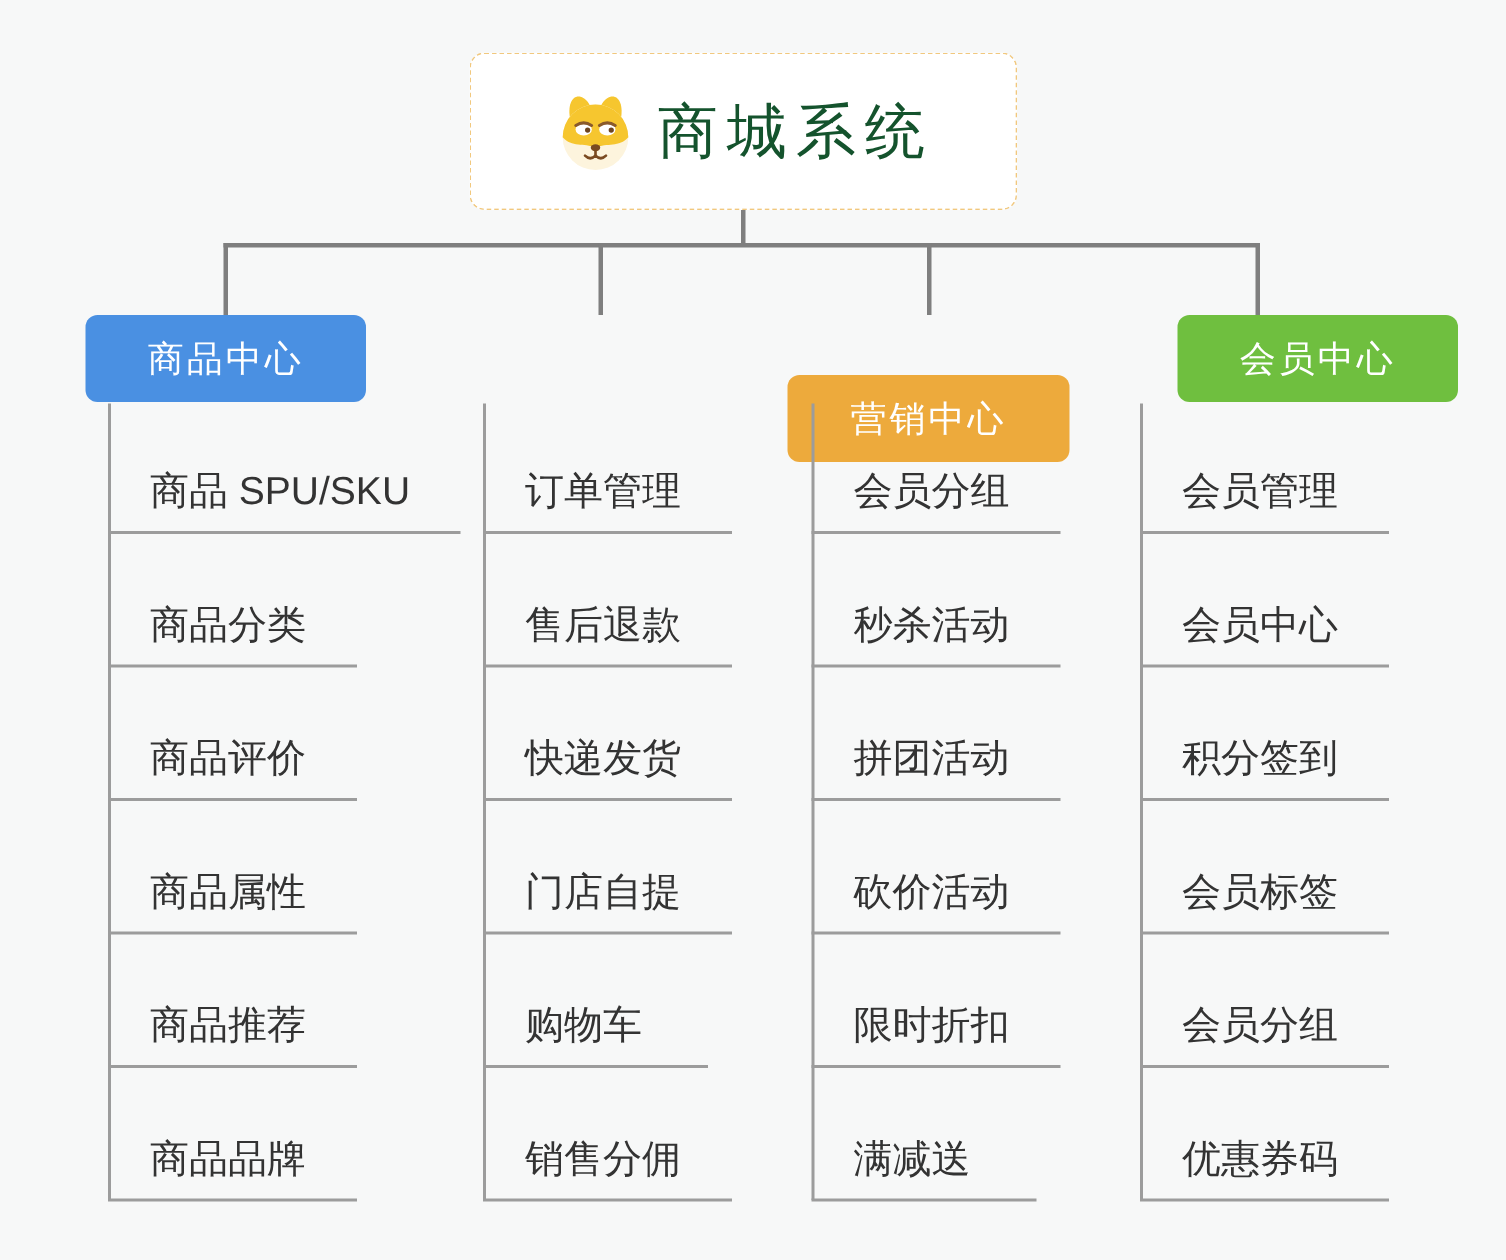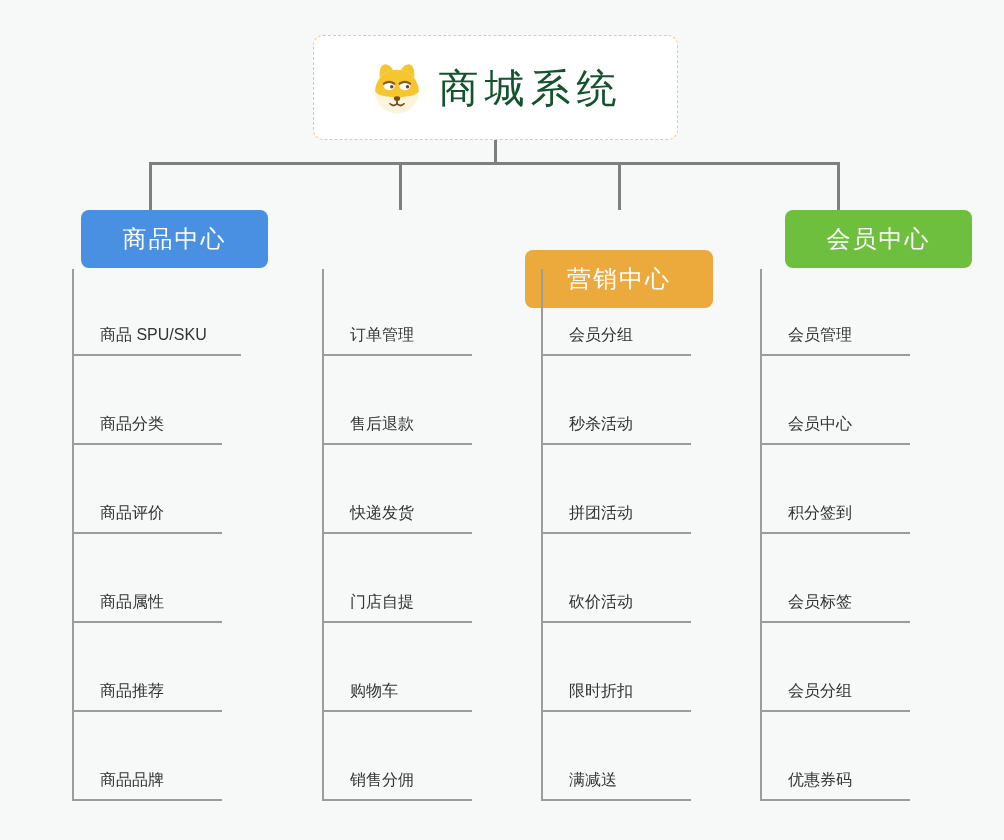--- a/index.html
+++ b/index.html
@@ -31,24 +31,24 @@
     cursor:pointer;
   }
   
   .column { position:absolute; top:269px; width:240px; }
   .vline {
     position:absolute; left:0; top:0; width:2px; height:531px;
     background:#9c9c9c;
   }
   .leaf {
     position:absolute; left:0; height:46px;
-    display:flex; align-items:flex-end;
+    display:flex; 
     padding:0 34px 8px 28px; white-space:nowrap;
     border-bottom:2px solid #9c9c9c;
-    font-size:16px; color:#333333; cursor:pointer;
+    font-size:26px; color:#333333; cursor:pointer;
     width:max-content; min-width:150px;
   }
   .r0{top:41px}.r1{top:130px}.r2{top:219px}.r3{top:308px}.r4{top:397px}.r5{top:486px}
   .col1{left:72px}.col2{left:322px}.col3{left:541px}.col4{left:760px}
   .b1{left:57px;width:187px}.b2{left:307px;width:187px}.b3{left:525px;width:188px}.b4{left:744px;width:187px}
 </style>
 </head>
 <body>
 
 <div class="stage">
@@ -79,21 +79,21 @@
     <span class="title">商城系统</span>
   </div>
 
   <div class="tline" style="left:494px;top:140px;width:3px;height:24px"></div>
   <div class="tline" style="left:149px;top:162px;width:691px;height:3px"></div>
   <div class="tline" style="left:149px;top:162px;width:3px;height:48px"></div>
   <div class="tline" style="left:399px;top:162px;width:3px;height:48px"></div>
   <div class="tline" style="left:618px;top:162px;width:3px;height:48px"></div>
   <div class="tline" style="left:837px;top:162px;width:3px;height:48px"></div>
 
-  <div class="branch b1" style="background-color: rgb(74, 144, 226); margin-left: 24px;">
+  <div class="branch b1" style="background-color: rgb(74, 144, 226);">
     <span>商品中心</span>
   </div>
   <div class="branch b3" style="background-color: rgb(237, 170, 60); margin-top: 40px;">
     <span>营销中心</span>
   </div>
   <div class="branch b4" style="background-color: rgb(111, 191, 63); margin-left: 41px;">
     <span>会员中心</span>
   </div>
 
   <div class="column col1">

